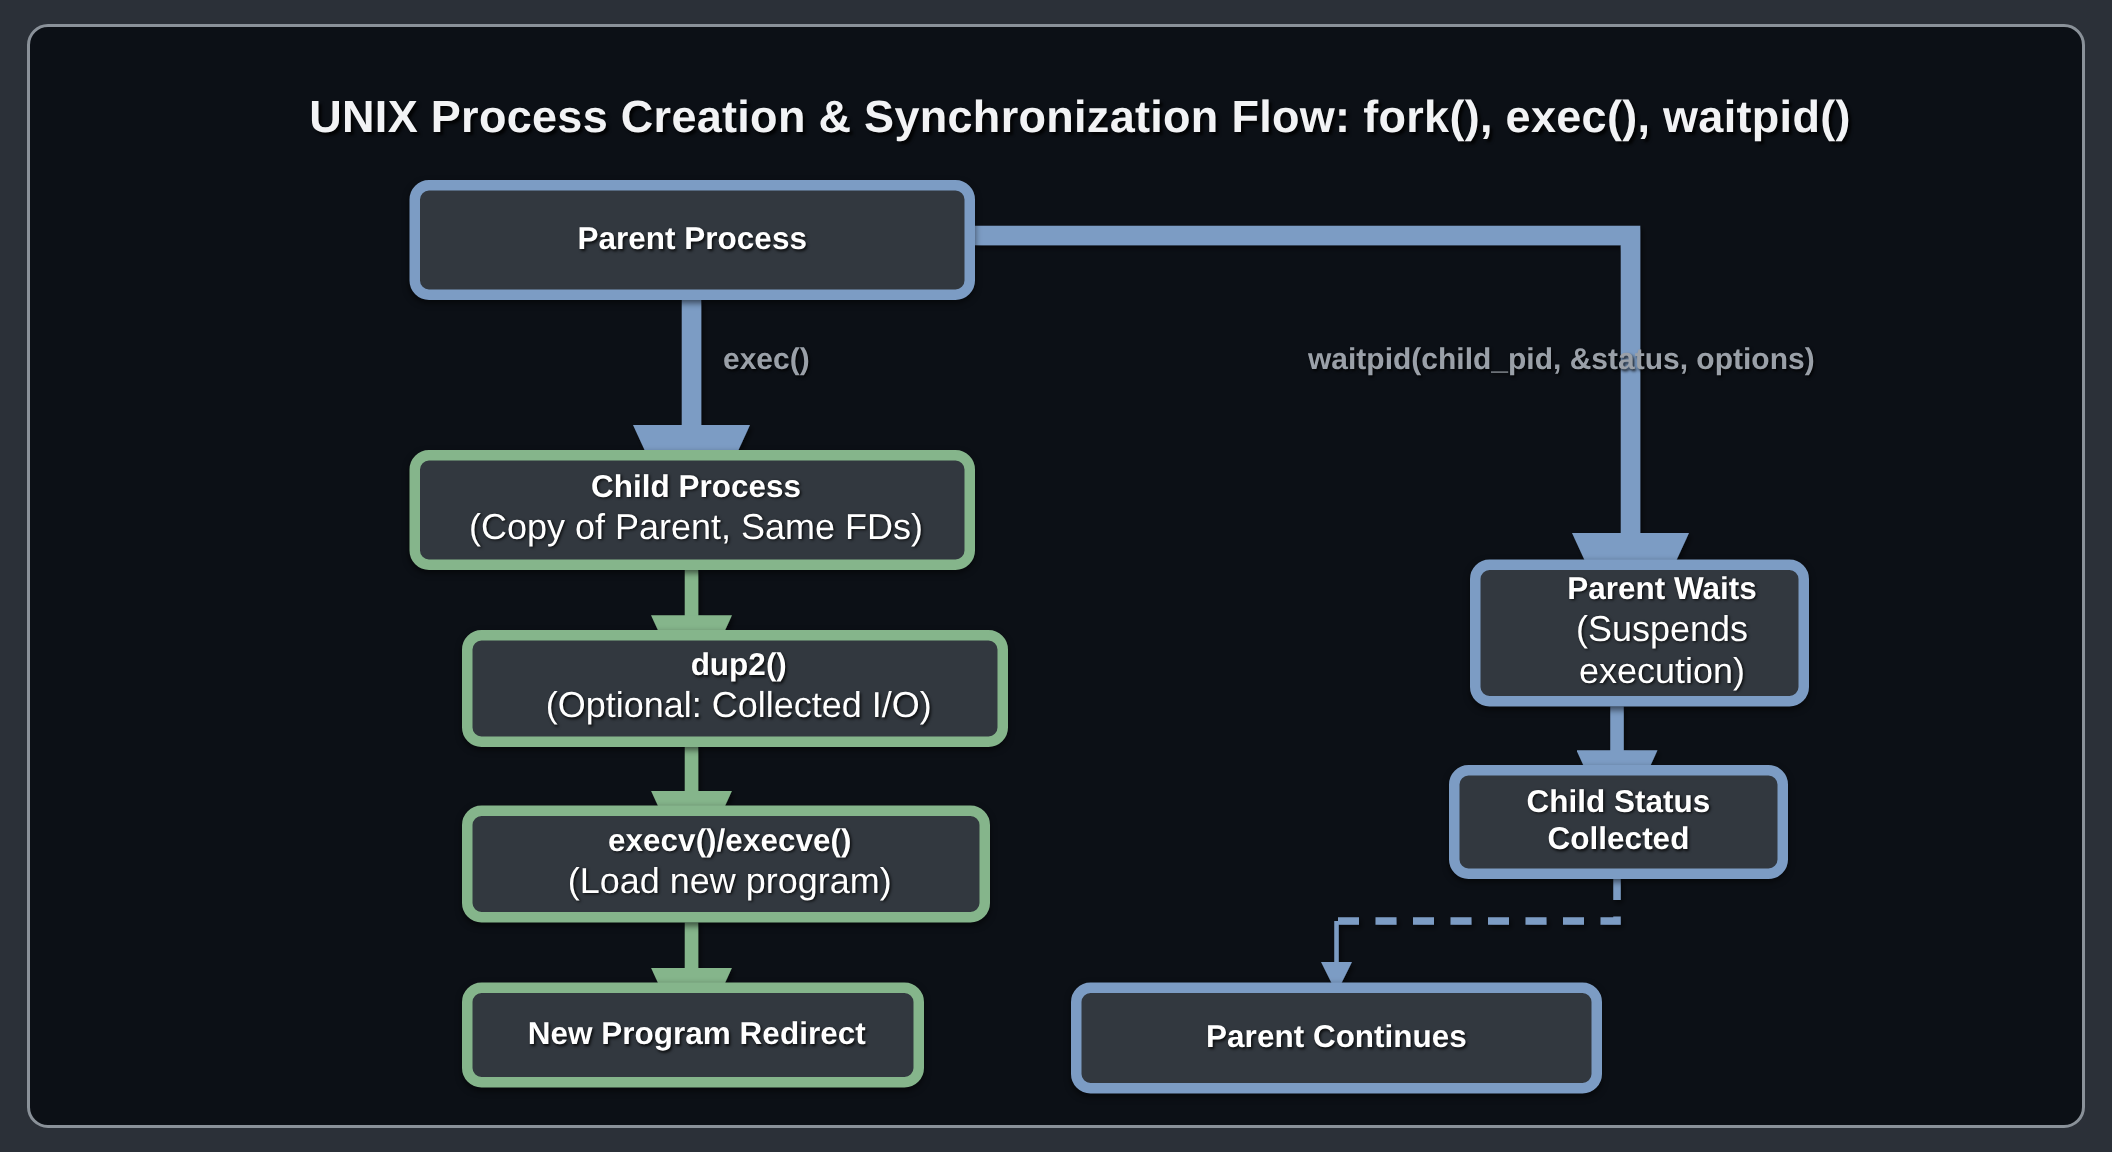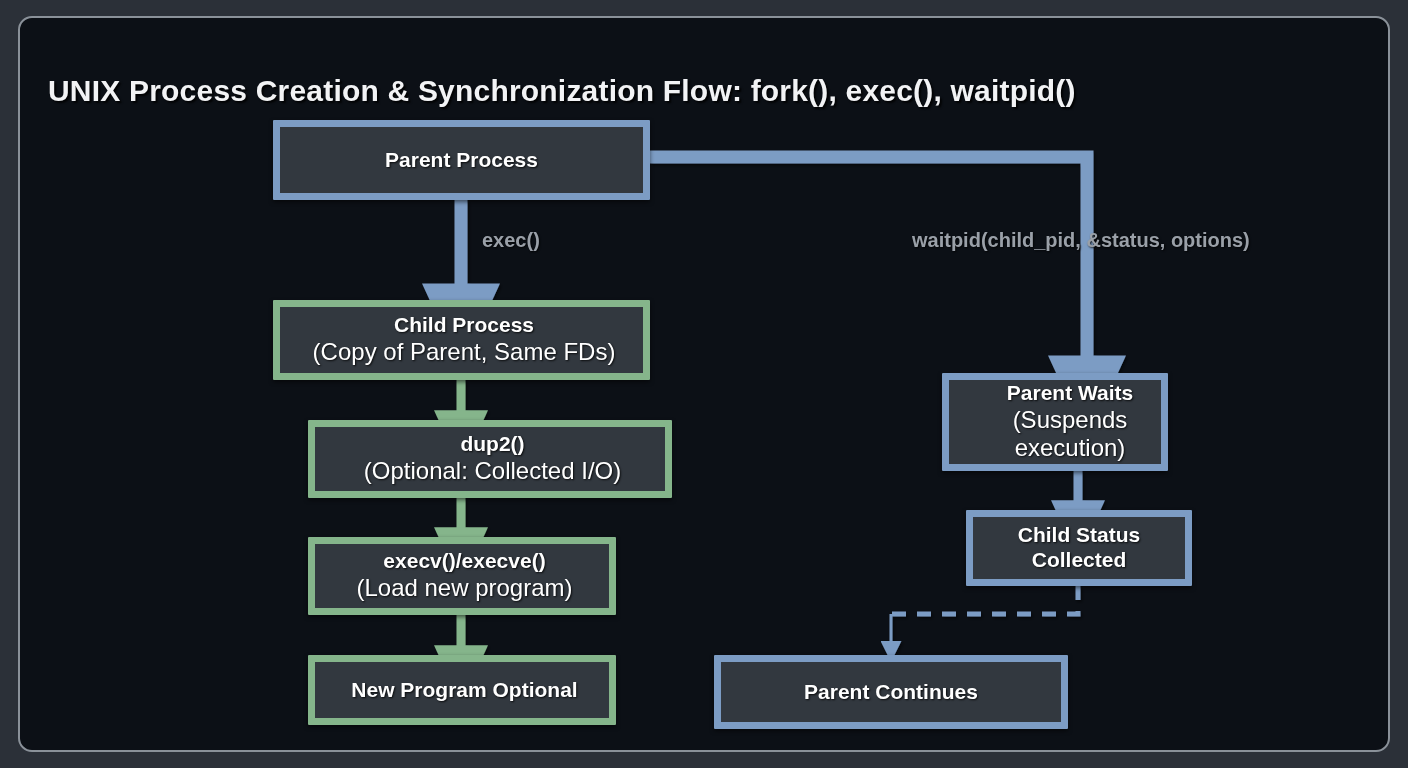--- a/index.html
+++ b/index.html
@@ -18,40 +18,40 @@
     position: absolute;
     left: 18px; top: 16px;
     width: 1372px; height: 736px;
     background: #0c1016;
     border: 2px solid #8a9199;
     border-radius: 14px;
     overflow: hidden;
   }
   #title {
     position: absolute;
-    left: 0; top: 56px;
+    left: 0; top: 44px;
     width: 1372px;
-    text-align: left;
+    text-align: center;
     font-size: 30px;
     font-weight: bold;
     color: #f2f3f5;
     letter-spacing: 0.2px;
     text-shadow: 2px 2px 2px rgba(0,0,0,0.85);
     padding-left: 28px;
   }
   
   #edges {
     position: absolute;
     left: 0; top: 0;
     width: 1372px; height: 736px;
   }
   
   .node {
     position: absolute;
-    border-radius: 1px;
+    border-radius: 13px;
     display: flex;
     align-items: center;
     justify-content: center;
     text-align: center;
     padding: 4px 10px;
     line-height: 1.18;
     color: #ffffff;
     background: #32383f;
     box-shadow: 0 2px 4px rgba(0,0,0,0.55);
   }
@@ -85,28 +85,28 @@
     font-size: 20px;
     font-weight: bold;
     color: #9aa0a8;
     white-space: nowrap;
     text-shadow: 1px 1px 2px rgba(0,0,0,0.8);
   }
   
   #n-parent-process { left: 253px; top: 102px; width: 377px; height: 80px; }
   #n-child-process  { left: 253px; top: 282px; width: 377px; height: 80px; }
   #n-dup2           { left: 288px; top: 402px; width: 364px; height: 78px; }
-  #n-execv          { left: 288px; top: 519px; width: 308px; height: 78px; }
+  #n-execv          { left: 288px; top: 519px; width: 352px; height: 78px; }
   #n-new-program    { left: 288px; top: 637px; width: 308px; height: 70px; }
-  #n-parent-waits   { left: 922px; top: 355px; width: 226px; height: 98px; padding-left: 40px; }
+  #n-parent-waits   { left: 960px; top: 355px; width: 226px; height: 98px; padding-left: 40px; }
   #n-child-status   { left: 946px; top: 492px; width: 226px; height: 76px; }
   #n-parent-cont    { left: 694px; top: 637px; width: 354px; height: 74px; }
 
   #lbl-fork    { left: 462px; top: 211px; }
-  #lbl-waitpid { left: 892px; top: 211px; text-align: center; }
+  #lbl-waitpid { left: 852px; top: 211px; text-align: center; }
 </style>
 </head>
 <body>
 
 <div id="frame">
   <div id="panel">
 
     <div id="title">UNIX Process Creation &amp; Synchronization Flow: fork(), exec(), waitpid()</div>
 
     <svg id="edges" viewBox="0 0 1372 736" width="1372" height="736">
@@ -173,21 +173,21 @@
 
     <div class="node green" id="n-execv">
       <span class="inner">
         <span class="t1">execv()/execve()</span>
         <span class="t2">(Load new program)</span>
       </span>
     </div>
 
     <div class="node green" id="n-new-program">
       <span class="inner">
-        <span class="t1">New Program Optional</span>
+        <span class="t1">New Program Redirect</span>
       </span>
     </div>
 
     <div class="node blue" id="n-parent-waits">
       <span class="inner">
         <span class="t1">Parent Waits</span>
         <span class="t2">(Suspends execution)</span>
       </span>
     </div>
 

